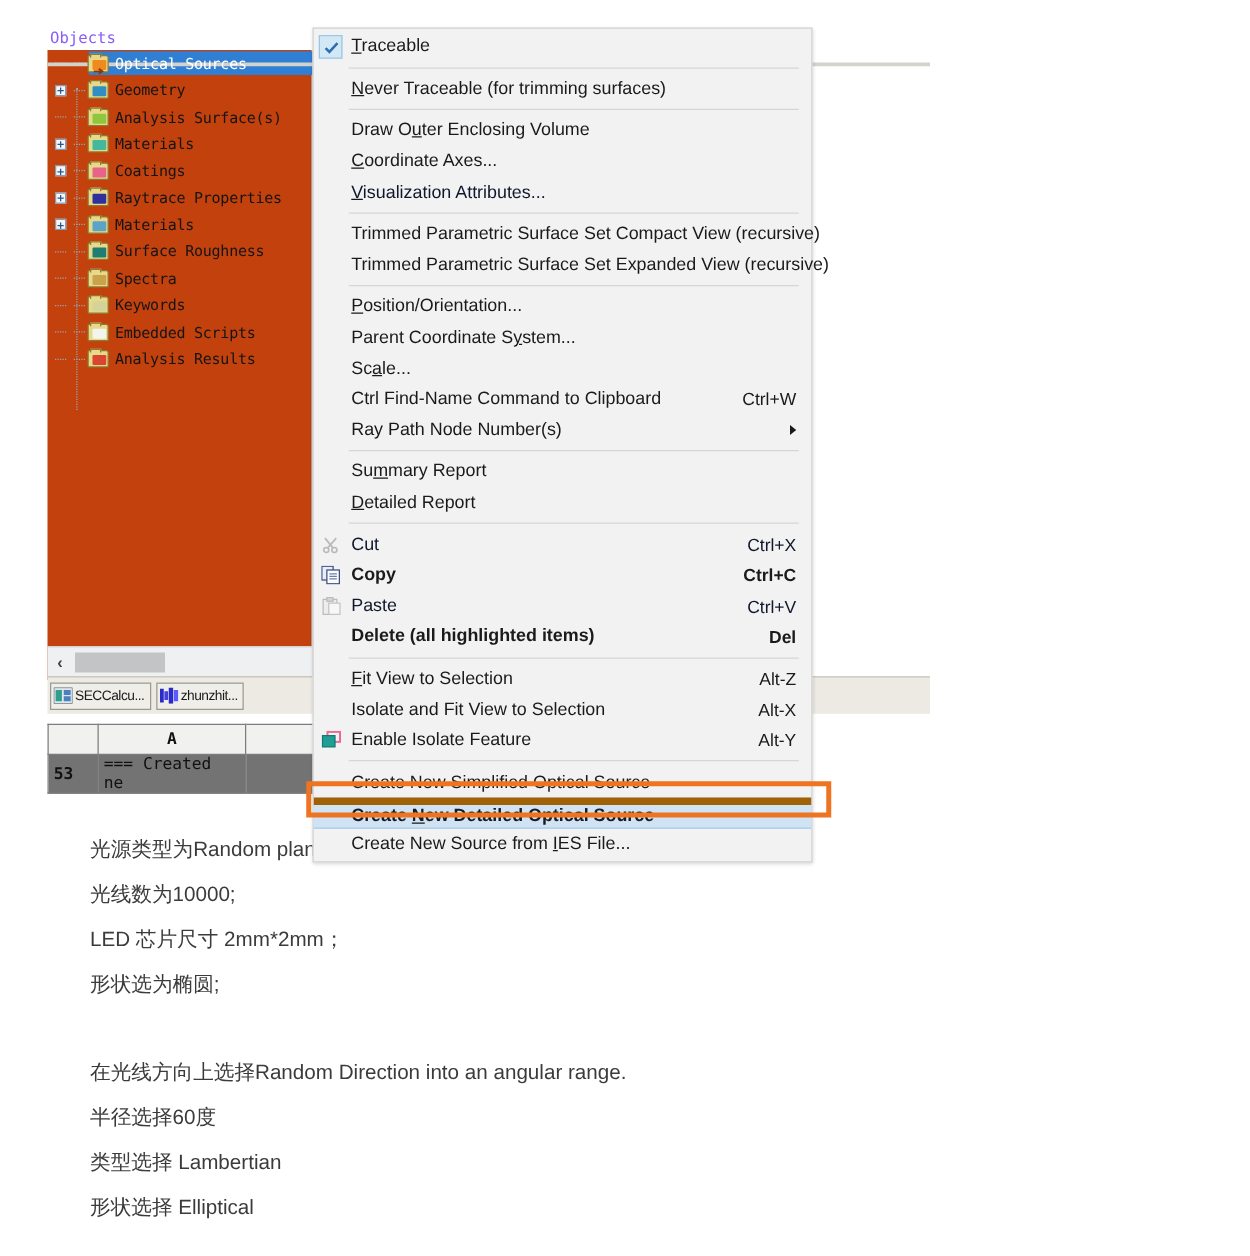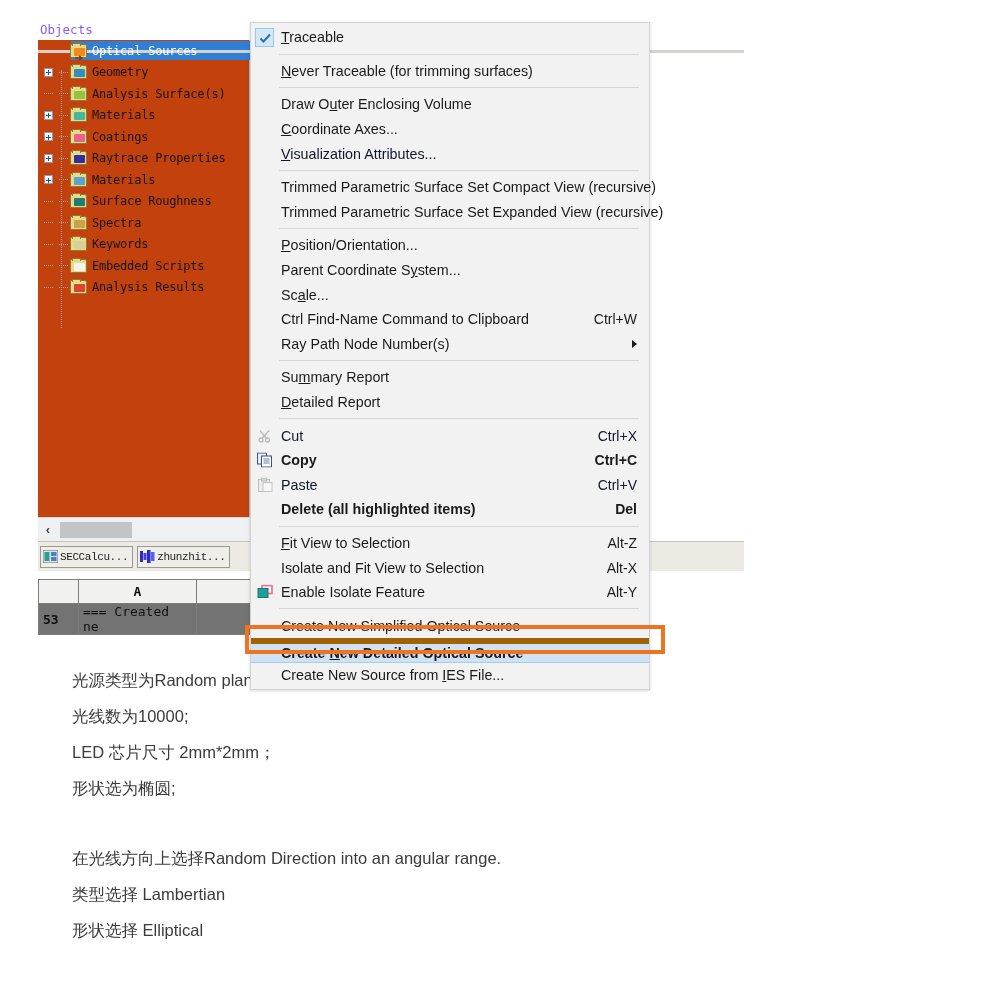--- a/index.html
+++ b/index.html
@@ -145,21 +145,21 @@
     border-top: 1px solid #c7c5bf;
     display: flex; align-items: center;
     padding-left: 2px; gap: 4px;
   }
   .task-btn {
     height: 22px;
     display: flex; align-items: center;
     padding: 0 4px 0 2px;
     background: #efeee9;
     border: 1px solid #9a9a94;
-    font-family: Liberation Mono, monospace;
+    font-family: Liberation Sans, sans-serif;
     font-size: 11px; color: #1b1b1b;
     letter-spacing: -0.4px;
     white-space: nowrap;
   }
   .task-icon { width: 15px; height: 13px; margin-right: 2px; flex: 0 0 15px; position: relative; }
   #taskbar-sep {
     position: absolute; left: 0; top: 28px;
     width: 706px; height: 3px;
     background: #d4d2cc;
   }
@@ -629,15 +629,16 @@
   <div id="annot-box"></div>
 </div>
 
 <div id="notes">
     <div class="note-line">光源类型为Random plane；</div>
     <div class="note-line">光线数为10000;</div>
     <div class="note-line">LED 芯片尺寸 2mm*2mm；</div>
     <div class="note-line">形状选为椭圆;</div>
     <div class="note-gap"></div>
     <div class="note-line">在光线方向上选择Random Direction into an angular range.</div>
+    <div class="note-line">半径选择60度</div>
     <div class="note-line">类型选择 Lambertian</div>
     <div class="note-line">形状选择 Elliptical</div>
   </div>
 
 </body></html>

